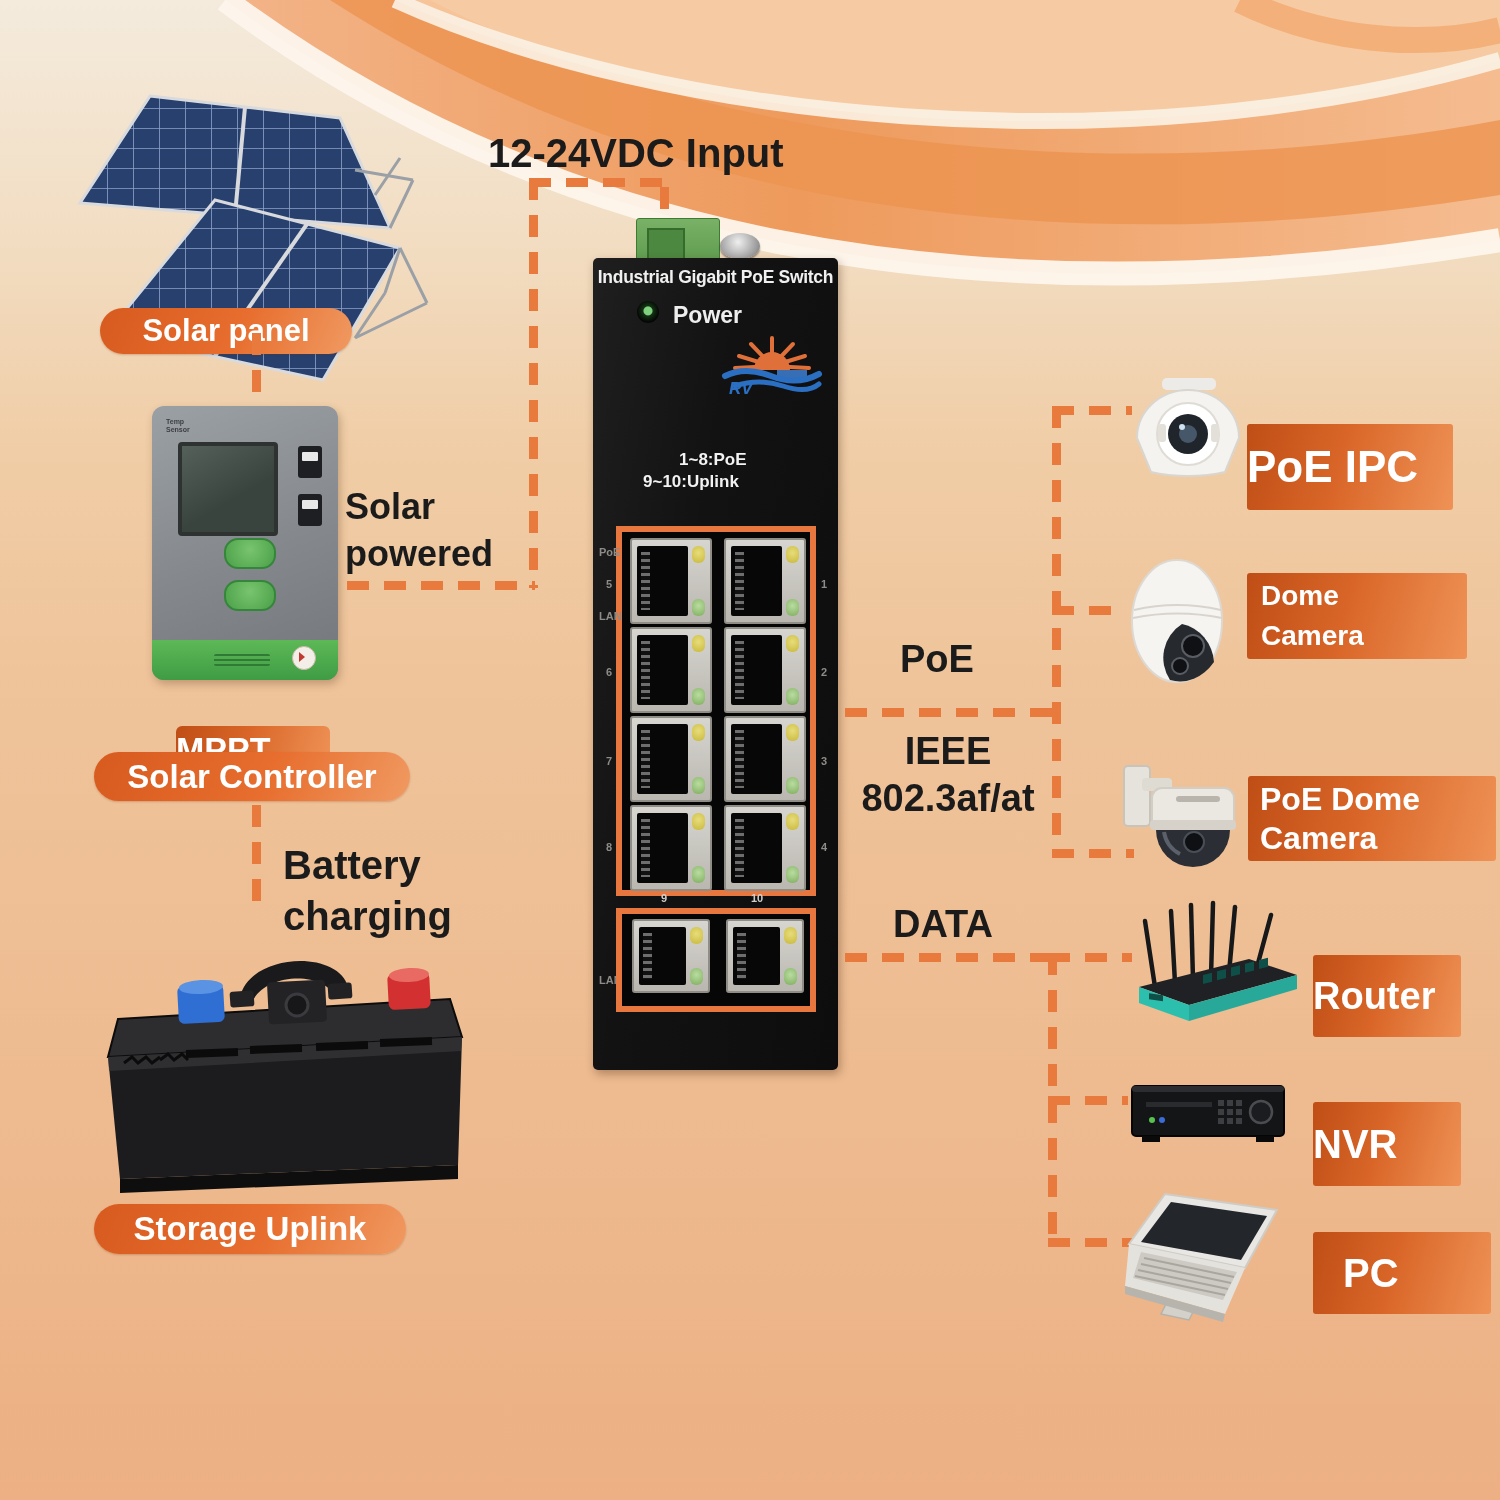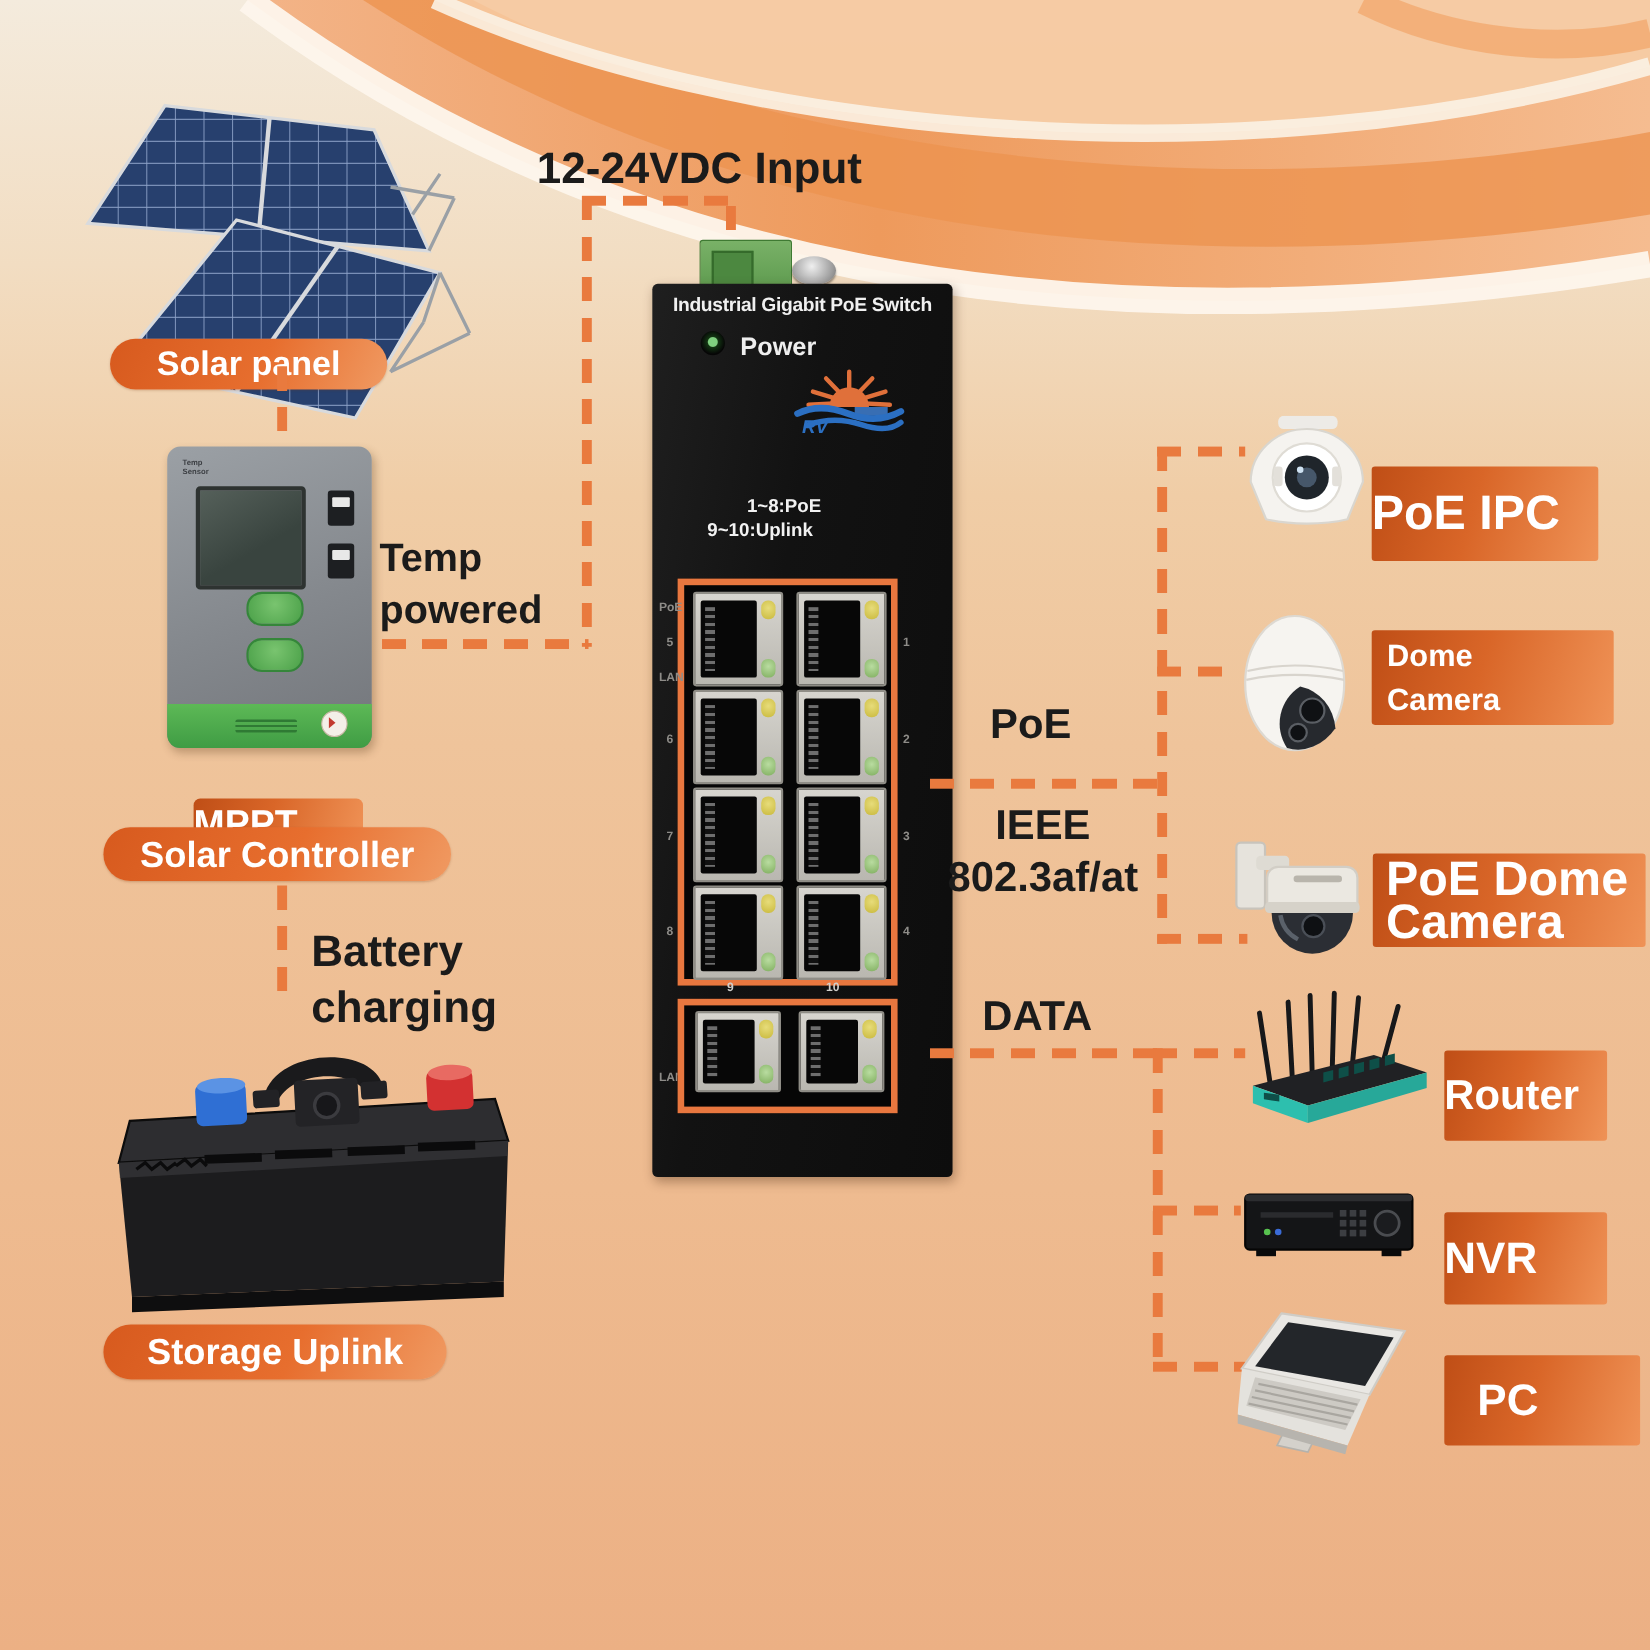--- a/index.html
+++ b/index.html
@@ -35,21 +35,21 @@
     position:absolute;display:flex;flex-direction:column;justify-content:center;
     background:linear-gradient(105deg,#bf4e16 0%,#d96628 45%,#ef9256 100%);
     color:#fff;font-weight:700;border-radius:3px;
   }
   .box.center{align-items:flex-start;margin-top:32px;}
 
   
   .switch{
     position:absolute;left:593px;top:258px;width:245px;height:812px;
     background:linear-gradient(100deg,#1f1f1f 0%,#121212 40%,#0d0d0d 100%);
-    border-radius:5px;box-shadow:2px 4px 10px rgba(60,30,10,.35);padding-left:28px;
+    border-radius:5px;box-shadow:2px 4px 10px rgba(60,30,10,.35);
   }
   .sw-title{position:absolute;top:9px;left:0;width:100%;text-align:center;color:#f0f0f0;font-size:17.5px;font-weight:700;letter-spacing:-.3px;}
   .sw-led{position:absolute;left:44px;top:43px;width:22px;height:22px;border-radius:50%;background:radial-gradient(circle at 50% 45%,#7fd07f 0 4px,#123312 5px,#060606 11px);}
   .sw-power{position:absolute;left:80px;top:44px;color:#eee;font-size:23px;font-weight:700;}
   .sw-info{position:absolute;left:50px;color:#f2f2f2;font-size:17px;font-weight:700;}
   .pframe{position:absolute;left:23px;border:6px solid #e8773f;background:#060606;}
   .rj45{position:absolute;background:linear-gradient(180deg,#d7d5cf,#b9b7b0);border:2px solid #8f8d86;border-radius:3px;}
   .rj45 .cav{position:absolute;left:5px;top:6px;right:22px;bottom:6px;background:#070707;border-radius:2px;}
   .rj45 .teeth{position:absolute;left:9px;top:12px;bottom:12px;width:9px;background:repeating-linear-gradient(180deg,#6e6e6e 0 3px,#111 3px 7px);}
   .rj45 .ledy{position:absolute;right:5px;top:6px;width:13px;height:17px;border-radius:6px;background:radial-gradient(circle at 50% 40%,#e7dc7a,#c9b93c);}
@@ -140,21 +140,21 @@
     <div class="btn" style="top:132px;"></div>
     <div class="btn" style="top:174px;"></div>
     <div class="brand">MPPT</div>
     <div class="brand2">SOLAR CHARGE CONTROLLER</div>
     <div class="band"></div>
     <div class="spk"></div>
     <div class="badge"></div>
   </div>
 
   <div class="note md" style="left:345px;top:483px;">
-    <div>Temp</div>
+    <div>Solar</div>
     <div>powered</div>
   </div>
   <div class="hd" style="left:347px;top:581px;width:188px;"></div>
   <div class="vd" style="left:529px;top:178px;height:410px;"></div>
   <div class="hd" style="left:529px;top:178px;width:142px;"></div>
   <div class="vd" style="left:660px;top:187px;height:34px;"></div>
 
   <div class="note" style="left:488px;top:131px;font-size:40px;">
     <span>12-24VDC Input</span>
   </div>
@@ -355,21 +355,21 @@
   <svg class="abs" style="left:1120px;top:762px;" width="124" height="112" viewBox="0 0 124 112">
     <rect x="4" y="4" width="26" height="60" rx="4" fill="#e6e3dc" stroke="#c8c4bc" stroke-width="2"></rect>
     <rect x="22" y="16" width="30" height="13" rx="4" fill="#dedbd3"></rect>
     <path d="M42,26 h62 a10,10 0 0 1 10,10 v24 h-82 v-24 a10,10 0 0 1 10,-10 z" fill="#ebe8e1" stroke="#d2cec6" stroke-width="2"></path>
     <rect x="30" y="58" width="86" height="10" rx="4" fill="#d6d2c9"></rect>
     <rect x="56" y="34" width="44" height="6" rx="3" fill="#b9b5ac"></rect>
     <path d="M36,68 A37,37 0 0 0 110,68 Z" fill="#2b2e34"></path>
     <circle cx="74" cy="80" r="10" fill="#0e1013" stroke="#4a4f57" stroke-width="2"></circle>
     <path d="M44,70 A30,30 0 0 0 60,92" fill="none" stroke="#8a93a0" stroke-width="4" opacity=".5"></path>
   </svg>
-  <div class="box" style="left:1248px;top:776px;width:236px;height:85px;font-size:44px;line-height:39px;padding-left:12px;">
+  <div class="box" style="left:1248px;top:776px;width:236px;height:85px;font-size:32px;line-height:39px;padding-left:12px;">
     <div>PoE Dome</div>
     <div>Camera</div>
   </div>
 
   <div class="note" style="left:893px;top:903px;">
     <span>DATA</span>
   </div>
   <div class="hd" style="left:845px;top:953px;width:212px;"></div>
   <div class="vd" style="left:1048px;top:953px;height:294px;"></div>
   <div class="hd" style="left:1048px;top:953px;width:84px;"></div>

